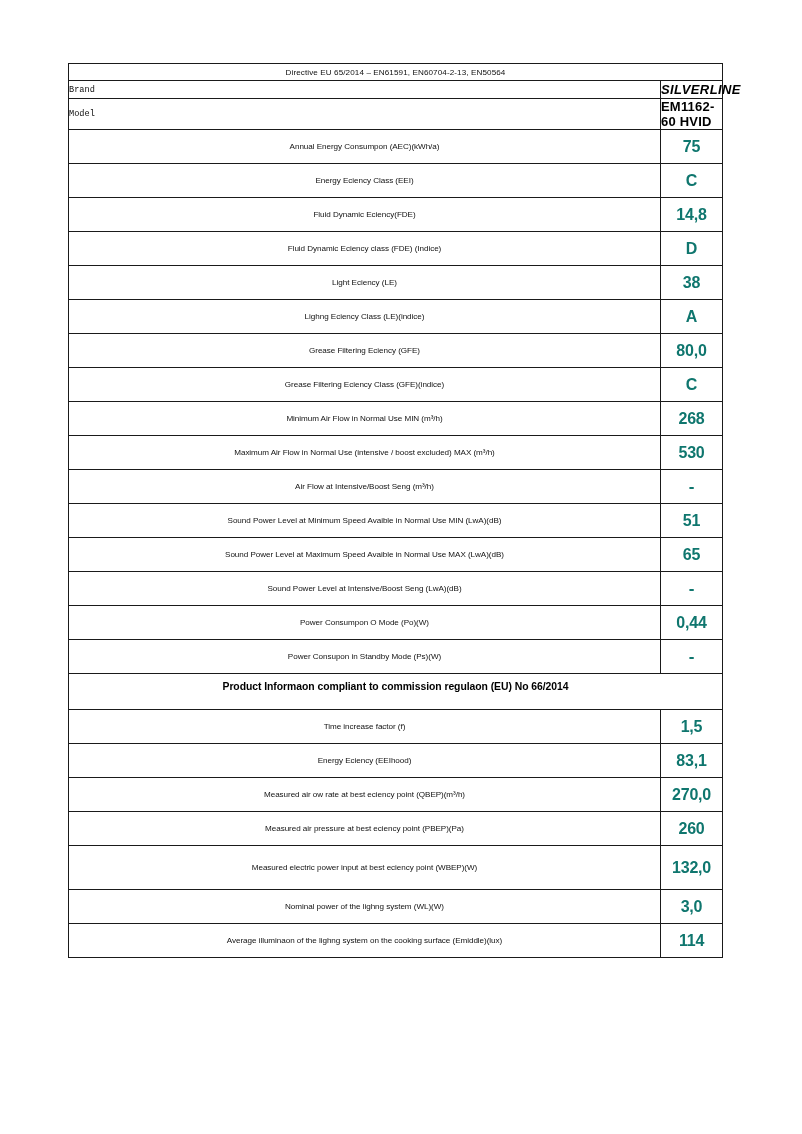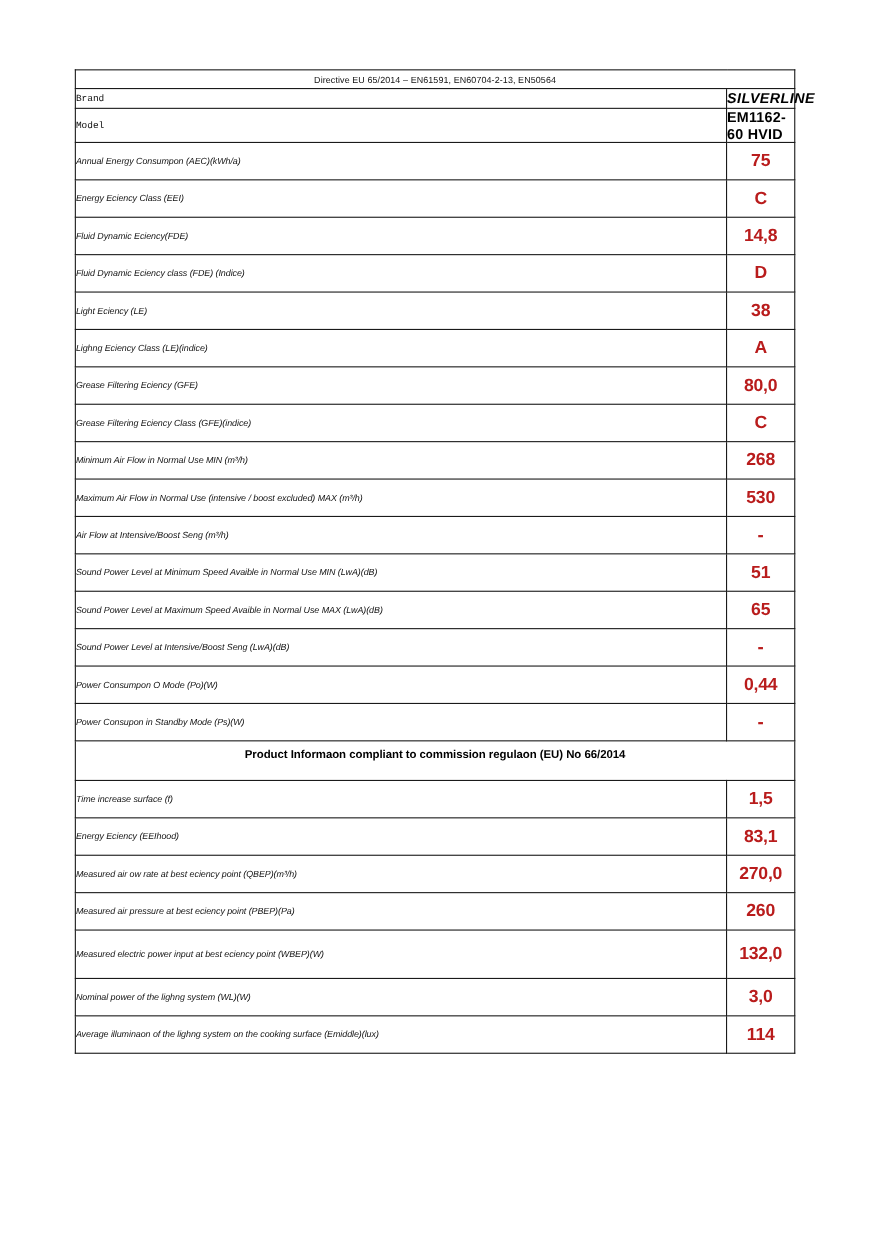--- a/index.html
+++ b/index.html
@@ -87,30 +87,29 @@
   
   .row-data td { height: 34px; }
   .row-data.tall td { height: 44px; }
 
   .cell-label {
     font-family: "Liberation Sans", sans-serif;
     font-size: 8.1px;
     line-height: 11px;
     color: #111111;
     padding: 1px 4px 1px 5px;
-    text-align: left;
+    text-align: center;
     letter-spacing: -0.05px;
-    font-style: italic;
   }
   .cell-value {
     text-align: center;
     font-family: "Liberation Sans", sans-serif;
     font-weight: bold;
     font-size: 16px;
-    color: #b91c1c;
+    color: #0f766e;
     letter-spacing: -0.2px;
   }
   .cell-value.dash {
     font-size: 17px;
     letter-spacing: 0;
   }
 
   
   .row-banner td {
     height: 36px;
@@ -213,21 +212,21 @@
       <tr class="row-data">
         <td class="cell-label">Power Consupon in Standby Mode (Ps)(W)</td>
         <td class="cell-value dash">-</td>
       </tr>
 
       <tr class="row-banner">
         <td colspan="2">Product Informaon compliant to commission regulaon (EU) No 66/2014</td>
       </tr>
 
       <tr class="row-data">
-        <td class="cell-label">Time increase surface (f)</td>
+        <td class="cell-label">Time increase factor (f)</td>
         <td class="cell-value">1,5</td>
       </tr>
       <tr class="row-data">
         <td class="cell-label">Energy Eciency (EEIhood)</td>
         <td class="cell-value">83,1</td>
       </tr>
       <tr class="row-data">
         <td class="cell-label">Measured air ow rate at best eciency point (QBEP)(m³/h)</td>
         <td class="cell-value">270,0</td>
       </tr>

